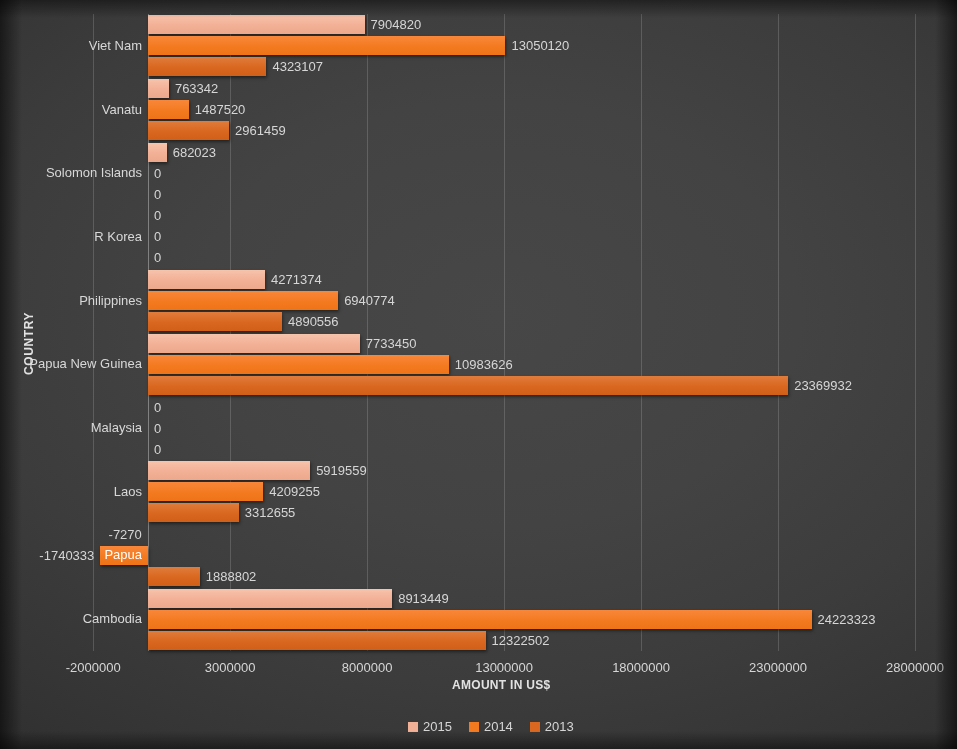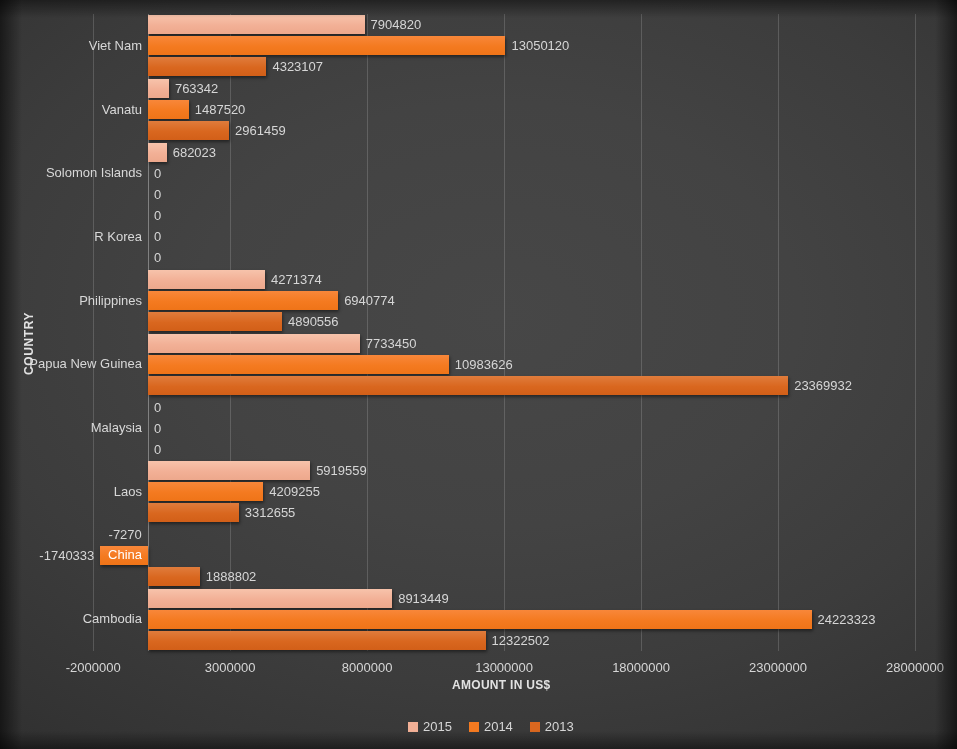--- a/index.html
+++ b/index.html
@@ -189,21 +189,21 @@
       <div class="bar-label" style="top: 397.55px; left: 154px;">0</div>
       <div class="bar-label" style="top: 418.55px; left: 154px;">0</div>
       <div class="bar-label" style="top: 439.55px; left: 154px;">0</div>
       <div class="cat-label" style="top: 483.75px; left: 0px; width: 142px;">Laos</div>
       <div class="bar s2015" title="Laos 2015: 5919559" style="left: 148px; top: 461.25px; width: 162.154px;"></div>
       <div class="bar-label" style="top: 461.25px; left: 316.154px;">5919559</div>
       <div class="bar s2014" title="Laos 2014: 4209255" style="left: 148px; top: 482.25px; width: 115.304px;"></div>
       <div class="bar-label" style="top: 482.25px; left: 269.304px;">4209255</div>
       <div class="bar s2013" title="Laos 2013: 3312655" style="left: 148px; top: 503.25px; width: 90.7431px;"></div>
       <div class="bar-label" style="top: 503.25px; left: 244.743px;">3312655</div>
-      <div class="cat-label" style="top: 547.45px; left: 0px; width: 142px; color: rgb(255, 255, 255); z-index: 5;">China</div>
+      <div class="cat-label" style="top: 547.45px; left: 0px; width: 142px; color: rgb(255, 255, 255); z-index: 5;">Papua</div>
       <div class="bar-label" style="top: 524.95px; left: 141.801px; transform: translateX(-100%);">-7270</div>
       <div class="bar s2014" title="China 2014: -1740333" style="left: 100.327px; top: 545.95px; width: 47.6727px;"></div>
       <div class="bar-label" style="top: 545.95px; left: 94.3273px; transform: translateX(-100%);">-1740333</div>
       <div class="bar s2013" title="China 2013: 1888802" style="left: 148px; top: 566.95px; width: 51.7397px;"></div>
       <div class="bar-label" style="top: 566.95px; left: 205.74px;">1888802</div>
       <div class="cat-label" style="top: 611.15px; left: 0px; width: 142px;">Cambodia</div>
       <div class="bar s2015" title="Cambodia 2015: 8913449" style="left: 148px; top: 588.65px; width: 244.165px;"></div>
       <div class="bar-label" style="top: 588.65px; left: 398.165px;">8913449</div>
       <div class="bar s2014" title="Cambodia 2014: 24223323" style="left: 148px; top: 609.65px; width: 663.546px;"></div>
       <div class="bar-label" style="top: 609.65px; left: 817.546px;">24223323</div>

